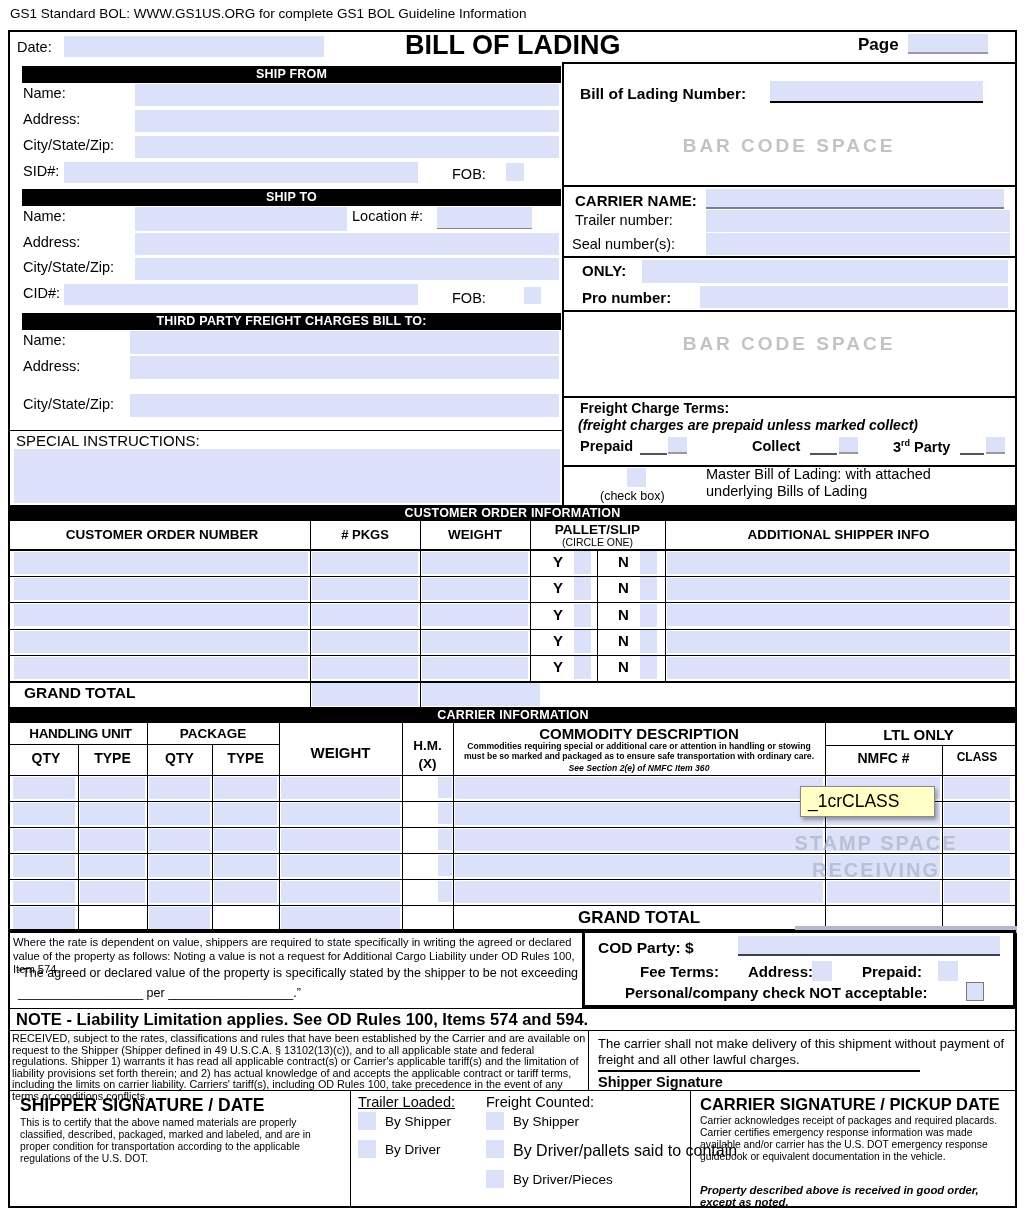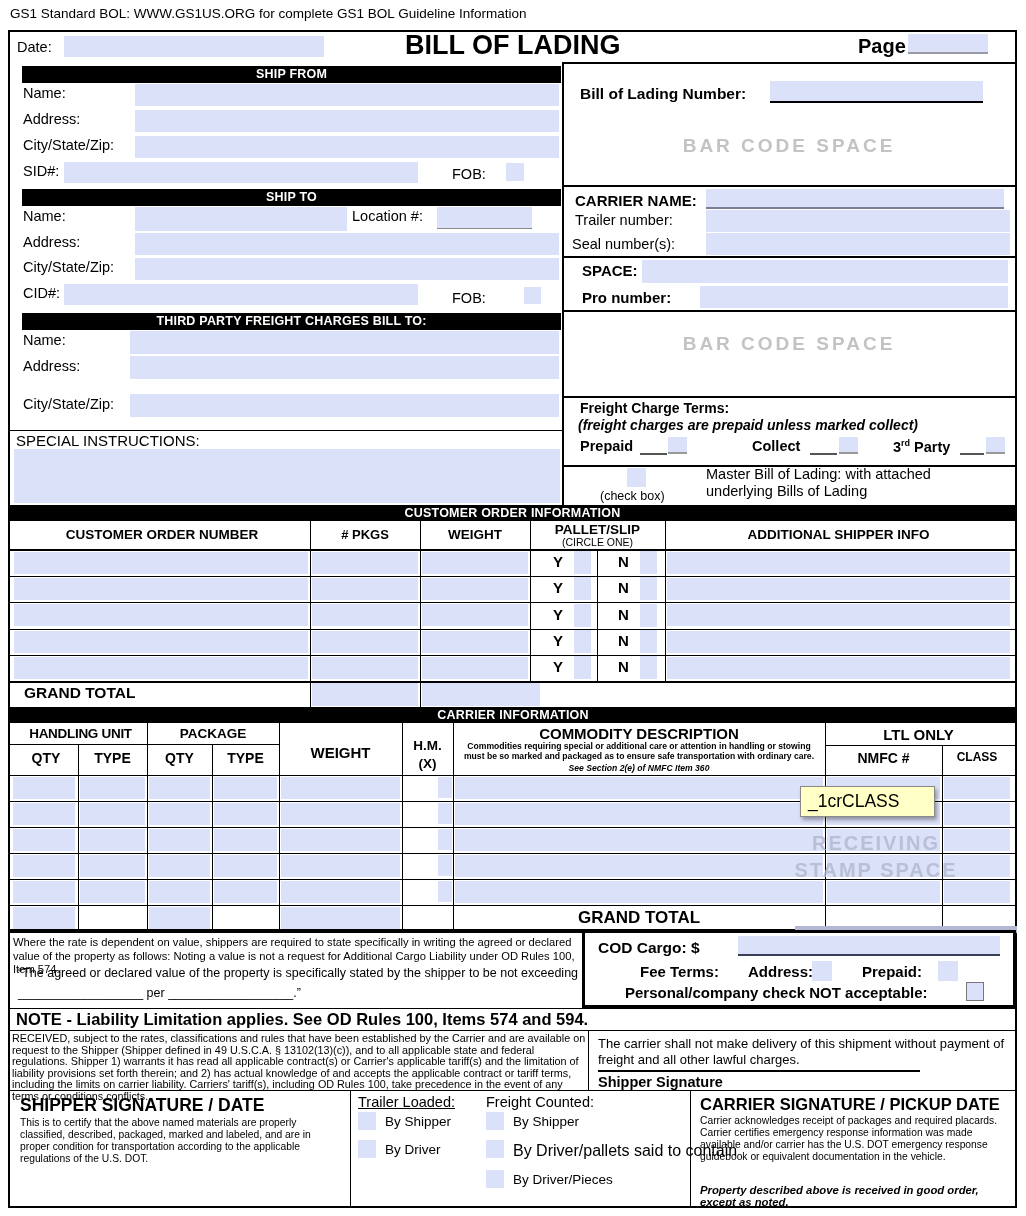--- a/index.html
+++ b/index.html
@@ -23,21 +23,21 @@
 </head>
 <body>
 
 <div class="lbl" style="left:10px;top:6px;font-size:13.5px">GS1 Standard BOL: WWW.GS1US.ORG for complete GS1 BOL Guideline Information</div>
 
 <div class="abs" style="left:8px;top:30px;width:1009px;height:1178px;border:2px solid #000"></div>
 
 <div class="lbl" style="left:17px;top:39px">Date:</div>
 <div class="field" style="left:64px;top:36px;width:260px;height:21px"></div>
 <div class="lbl b" style="left:405px;top:30px;font-size:27px">BILL OF LADING</div>
-<div class="lbl b" style="left:858px;top:35px;font-size:20px">Page</div>
+<div class="lbl b" style="left:858px;top:35px;font-size:17px">Page</div>
 <div class="field" style="left:908px;top:34px;width:80px;height:20px;border-bottom:2px solid #9a9aa6"></div>
 
 <div class="vline" style="left:562px;top:62px;height:443px"></div>
 
 <div class="bar" style="left:22px;top:66px;width:539px;height:17px;line-height:17px">SHIP FROM</div>
 <div class="lbl" style="left:23px;top:85px">Name:</div>
 <div class="field" style="left:135px;top:84px;width:424px;height:22px"></div>
 <div class="lbl" style="left:23px;top:111px">Address:</div>
 <div class="field" style="left:135px;top:110px;width:424px;height:22px"></div>
 <div class="lbl" style="left:23px;top:137px">City/State/Zip:</div>
@@ -84,21 +84,21 @@
 <div class="field" style="left:770px;top:81px;width:213px;height:22px;border-bottom:2px solid #000"></div>
 <div class="lbl graytxt ctr" style="left:562px;top:135px;width:454px;font-size:19px">BAR CODE SPACE</div>
 
 <div class="lbl b" style="left:575px;top:192px;font-size:15px">CARRIER NAME:</div>
 <div class="field" style="left:706px;top:189px;width:298px;height:20px;border-bottom:2px solid #7a7f96"></div>
 <div class="lbl" style="left:575px;top:212px">Trailer number:</div>
 <div class="field" style="left:706px;top:210px;width:304px;height:22px"></div>
 <div class="lbl" style="left:572px;top:236px">Seal number(s):</div>
 <div class="field" style="left:706px;top:233px;width:304px;height:22px"></div>
 
-<div class="lbl b" style="left:582px;top:262px;font-size:15px">SPACE:</div>
+<div class="lbl b" style="left:582px;top:262px;font-size:15px">ONLY:</div>
 <div class="field" style="left:642px;top:260px;width:366px;height:23px"></div>
 <div class="lbl b" style="left:582px;top:289px;font-size:15px">Pro number:</div>
 <div class="field" style="left:700px;top:286px;width:308px;height:22px"></div>
 
 <div class="lbl graytxt ctr" style="left:562px;top:333px;width:454px;font-size:19px">BAR CODE SPACE</div>
 
 <div class="lbl b" style="left:580px;top:400px;font-size:14px">Freight Charge Terms:</div>
 <div class="lbl b" style="left:578px;top:417px;font-size:14px;font-style:italic">(freight charges are prepaid unless marked collect)</div>
 <div class="lbl b" style="left:580px;top:438px">Prepaid</div>
 <div class="hline" style="left:640px;top:453px;width:27px;background:#555"></div>
@@ -268,33 +268,33 @@
 <div class="field" style="left:827px;top:881px;width:113px;height:22px"></div>
 <div class="field" style="left:944px;top:881px;width:66px;height:22px"></div>
 
 <div class="field" style="left:13px;top:907px;width:62px;height:22px"></div>
 <div class="field" style="left:149px;top:907px;width:61px;height:22px"></div>
 <div class="field" style="left:281px;top:907px;width:119px;height:22px"></div>
 <div class="lbl b ctr" style="left:453px;width:372px;top:908px;font-size:17px">GRAND TOTAL</div>
 <div class="abs" style="left:795px;top:926px;width:222px;height:7px;background:#b4b8d2;z-index:2"></div>
 
 <div class="abs ctr" style="left:740px;top:830px;width:272px;font-size:20px;font-weight:bold;letter-spacing:2px;color:rgba(176,183,203,.8);line-height:27px;z-index:5">
+  <div>STAMP SPACE</div>
   <div>RECEIVING</div>
-  <div>STAMP SPACE</div>
 </div>
 
 <div class="abs" style="left:800px;top:786px;width:135px;height:31px;background:#ffffc6;border:1px solid #8a8a8a;box-shadow:2px 3px 4px rgba(0,0,0,.35);font-size:17.5px;line-height:29px;padding-left:7px;z-index:6">_1crCLASS</div>
 
 <div class="hline hthin" style="left:10px;top:932px;width:572px"></div>
 <div class="abs" style="left:13px;top:936px;width:570px;font-size:11.2px;line-height:13.5px">Where the rate is dependent on value, shippers are required to state specifically in writing the agreed or declared value of the property as follows: Noting a value is not a request for Additional Cargo Liability under OD Rules 100, Item 574.</div>
 <div class="lbl" style="left:18px;top:966px;font-size:12.5px">“The agreed or declared value of the property is specifically stated by the shipper to be not exceeding</div>
 <div class="lbl" style="left:18px;top:986px;font-size:12.5px">__________________ per __________________.”</div>
 
 <div class="abs" style="left:582px;top:930px;width:434px;height:78px;border:3px solid #000;background:#fff;z-index:3"></div>
-<div class="lbl b" style="left:598px;top:939px;font-size:15.5px;z-index:4">COD Cargo:  $</div>
+<div class="lbl b" style="left:598px;top:939px;font-size:15.5px;z-index:4">COD Party:  $</div>
 <div class="field" style="left:738px;top:936px;width:262px;height:20px;border-bottom:2px solid #3b3f55;z-index:4"></div>
 <div class="lbl b" style="left:640px;top:963px;font-size:15px;z-index:4">Fee Terms:</div>
 <div class="lbl b" style="left:748px;top:963px;font-size:15px;z-index:4">Address:</div>
 <div class="cb" style="left:812px;top:961px;width:20px;height:20px;z-index:4"></div>
 <div class="lbl b" style="left:862px;top:963px;font-size:15px;z-index:4">Prepaid:</div>
 <div class="cb" style="left:938px;top:961px;width:20px;height:20px;z-index:4"></div>
 <div class="lbl b" style="left:625px;top:984px;font-size:15px;z-index:4">Personal/company check NOT acceptable:</div>
 <div class="cb" style="left:966px;top:982px;width:18px;height:19px;border:1px solid #777;z-index:4"></div>
 
 <div class="hline hthin" style="left:10px;top:1008px;width:1006px"></div>

